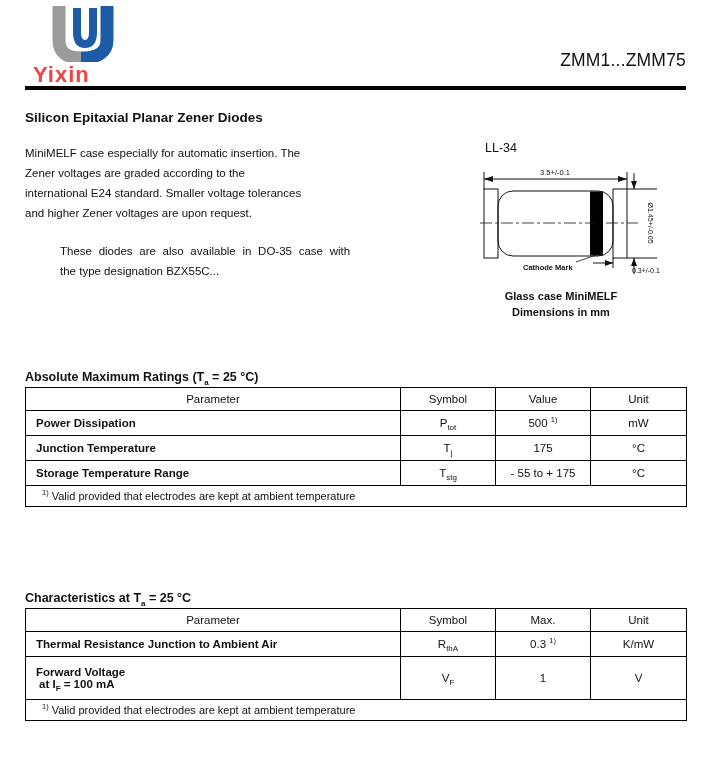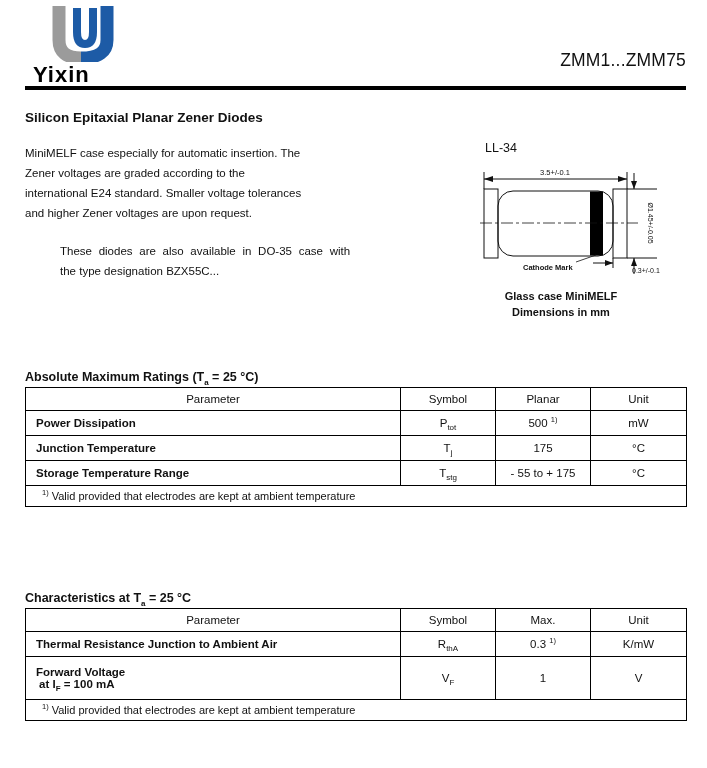--- a/index.html
+++ b/index.html
@@ -46,21 +46,21 @@
 </style>
 </head>
 <body>
 
 <div class="abs" style="left:33px;top:4px;width:110px;height:82px;">
   <svg width="92" height="58" viewBox="0 0 92 58">
     <path d="M26,2 V36 Q26,54 48,54" fill="none" stroke-width="13" stroke="#9b9b9b"></path>
     <path d="M48,54 Q74,54 74,36 V2" fill="none" stroke-width="13" stroke="#1d5ba6"></path>
     <path d="M44,4 V28 Q44,40 52,40 Q60,40 60,28 V4" fill="none" stroke-width="8" stroke="#1d5ba6"></path>
   </svg>
-  <div class="brand-name" style="color:#000000;margin-top:-4px;">Yixin</div>
+  <div class="brand-name" style="color:#ef4444;margin-top:-4px;">Yixin</div>
 </div>
 
 <div class="abs part-range">ZMM1...ZMM75</div>
 <div class="abs rule"></div>
 
 <div class="abs doc-title">Silicon Epitaxial Planar Zener Diodes</div>
 
 <div class="abs para p1">
   <div>MiniMELF case especially for automatic insertion. The</div>
   <div>Zener voltages are graded according to the</div>
@@ -122,21 +122,21 @@
     <colgroup>
         <col style="width:375px">
         <col style="width:95px">
         <col style="width:95px">
         <col style="width:96px">
       </colgroup>
     <tbody>
         <tr class="hdr">
       <td>Parameter</td>
       <td>Symbol</td>
-      <td>Planar</td>
+      <td>Value</td>
       <td>Unit</td>
     </tr>
     <tr class="data">
       <td class="param">Power Dissipation</td>
       <td class="c"><span>P</span><sub>tot</sub></td>
       <td class="c"><span>500 </span><sup>1)</sup></td>
       <td class="c">mW</td>
     </tr>
     <tr class="data">
       <td class="param">Junction Temperature</td>

